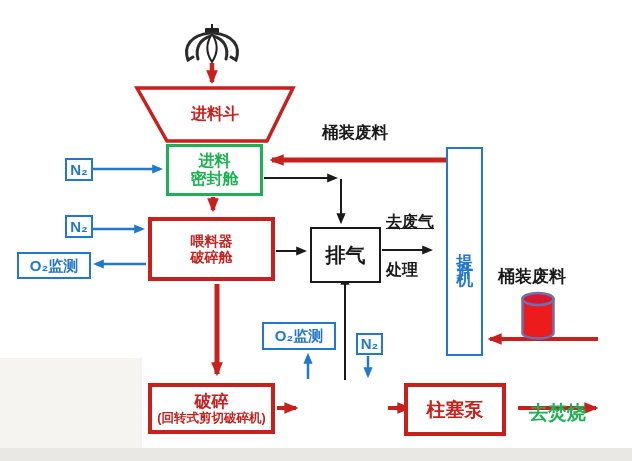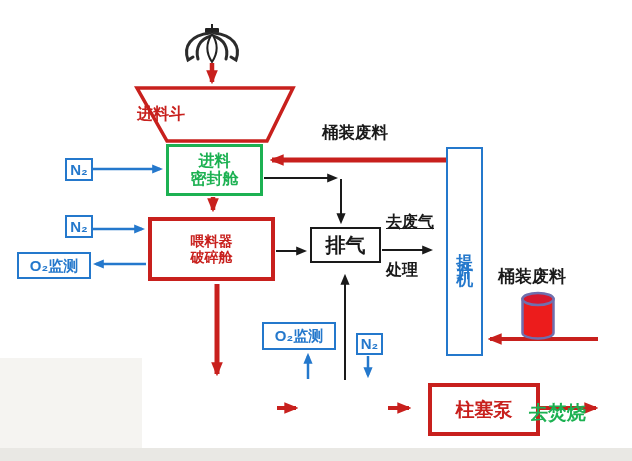--- a/index.html
+++ b/index.html
@@ -92,50 +92,54 @@
   <div class="box b-green" style="left:166px;top:144px;width:97px;height:52px;font-size:16px;">
     <span>进料</span>
     <span>密封舱</span>
   </div>
 
   <div class="box b-red-thick" style="left:148px;top:217px;width:127px;height:64px;font-size:14px;">
     <span>喂料器</span>
     <span>破碎舱</span>
   </div>
 
-  <div class="box b-black" style="left:310px;top:227px;width:71px;height:36px;font-size:20px;">
+  <div class="box b-black" style="left:310px;top:227px;width:71px;height:56px;font-size:20px;">
     <span>排气</span>
   </div>
 
   <div class="box b-blue" style="left:446px;top:147px;width:37px;height:209px;font-size:17px;border-width:2.5px;">
     <span class="vertical">提升机</span>
   </div>
 
+  <div class="box b-red-thick" style="left:148px;top:383px;width:127px;height:51px;">
+    <span style="font-size:17px;">破碎</span>
+    <span style="font-size:12.5px;">(回转式剪切破碎机)</span>
+  </div>
 
 
-  <div class="box b-red-thick" style="left:428px;top:383px;width:112px;height:53px;font-size:19px;">
+  <div class="box b-red-thick" style="left:404px;top:383px;width:102px;height:53px;font-size:19px;">
     <span>柱塞泵</span>
   </div>
 
   <div class="box b-blue" style="left:65px;top:158px;width:28px;height:23px;font-size:15px;">
     <span>N₂</span>
   </div>
   <div class="box b-blue" style="left:65px;top:215px;width:28px;height:23px;font-size:15px;">
     <span>N₂</span>
   </div>
   <div class="box b-blue" style="left:17px;top:252px;width:74px;height:27px;font-size:15px;">
     <span>O₂监测</span>
   </div>
   <div class="box b-blue" style="left:262px;top:322px;width:74px;height:28px;font-size:15px;">
     <span>O₂监测</span>
   </div>
   <div class="box b-blue" style="left:356px;top:333px;width:27px;height:22px;font-size:15px;">
     <span>N₂</span>
   </div>
 
-  <div class="lbl" style="left:137px;top:104px;width:156px;text-align:left;font-size:16px;color:var(--c-red);">进料斗</div>
+  <div class="lbl" style="left:137px;top:104px;width:156px;text-align:center;font-size:16px;color:var(--c-red);">进料斗</div>
   <div class="lbl" style="left:322px;top:122px;font-size:16.5px;">桶装废料</div>
   <div class="lbl" style="left:386px;top:212px;font-size:16px;text-decoration:underline;">去废气</div>
   <div class="lbl" style="left:386px;top:260px;font-size:16px;">处理</div>
   <div class="lbl" style="left:498px;top:265px;font-size:17px;">桶装废料</div>
   <div class="lbl" style="left:529px;top:353px;font-size:19px;color:var(--c-green);margin-top:47px;">去焚烧</div>
 
 </div>
 
 </body></html>

